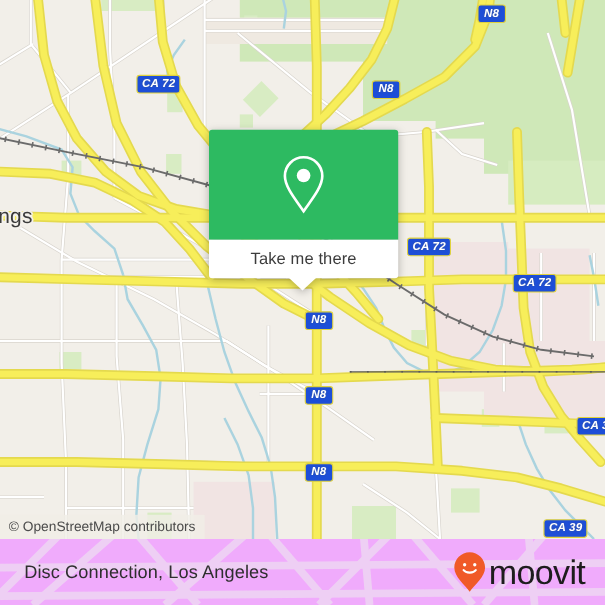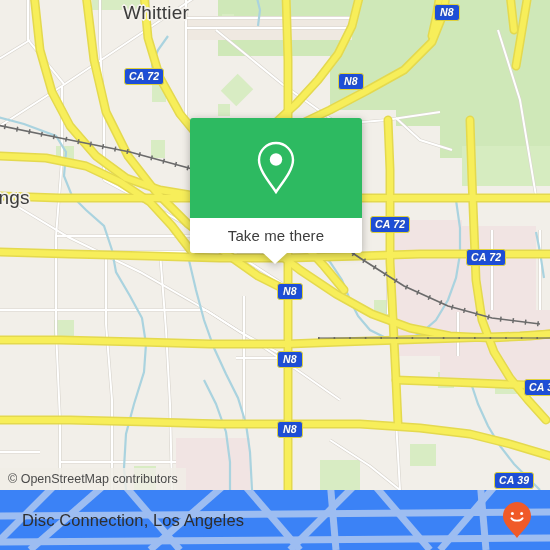--- a/index.html
+++ b/index.html
@@ -118,21 +118,21 @@
     color: #4b4b4b;
     font-size: 12.5px;
     white-space: nowrap;
   }
 
   
   #footer {
     position: absolute;
     left: 0; top: 490px;
     width: 550px; height: 60px;
-    background: #3b82f6;
+    background: #f0abfc;
     overflow: hidden;
   }
   #footer-watermark {
     position: absolute;
     left: 0; top: 0;
     width: 550px; height: 60px;
     opacity: 0.55;
   }
   #footer-inner {
     position: relative;
@@ -340,21 +340,20 @@
       </g>
       <g stroke="#6b6b6b" stroke-width="1.6" fill="none" stroke-dasharray="1.5 11">
         <path d="M-8,124 L60,138 L130,152 L196,170 L256,196 L312,226 L360,258 L404,286 L448,306 L492,318 L540,324" stroke-width="5"></path>
       </g>
       <g stroke="#5a5a5a" stroke-width="1.4" fill="none">
         <path d="M318,338 L380,338 L440,338 L500,338 L550,338" stroke-dasharray="1.6 14"></path>
         <path d="M318,338 L550,338" stroke-width="1.1"></path>
       </g>
     </svg>
 
-    <div class="place-label" style="left:123px; top:2px;">Whittier</div>
     <div class="place-label" style="left:-6px; top:187px;">ings</div>
 
     <div class="shield" style="left:124px; top:68px;">CA 72</div>
     <div class="shield n8" style="left:434px; top:4px;">N8</div>
     <div class="shield n8" style="left:338px; top:73px;">N8</div>
     <div class="shield" style="left:370px; top:216px;">CA 72</div>
     <div class="shield" style="left:466px; top:249px;">CA 72</div>
     <div class="shield n8" style="left:277px; top:283px;">N8</div>
     <div class="shield n8" style="left:277px; top:351px;">N8</div>
     <div class="shield n8" style="left:277px; top:421px;">N8</div>
@@ -398,17 +397,18 @@
     </svg>
     <div id="footer-inner">
       <span id="footer-title">Disc Connection, Los Angeles</span>
       <div id="brand">
         <svg width="30" height="38" viewBox="0 0 30 38">
           <path d="M15 1 C7.3 1 1 7.3 1 15 C1 23.6 10.5 30.5 15 37 C19.5 30.5 29 23.6 29 15 C29 7.3 22.7 1 15 1 Z" fill="#f05a28"></path>
           <circle cx="10.4" cy="12.4" r="1.5" fill="#ffffff"></circle>
           <circle cx="19.6" cy="12.4" r="1.5" fill="#ffffff"></circle>
           <path d="M9.4 17.2 C11.4 20.4 18.6 20.4 20.6 17.2" fill="none" stroke="#ffffff" stroke-width="1.9" stroke-linecap="round"></path>
         </svg>
+        <span id="brand-word">moovit</span>
       </div>
     </div>
   </div>
 
 </div>
 
 </body></html>

